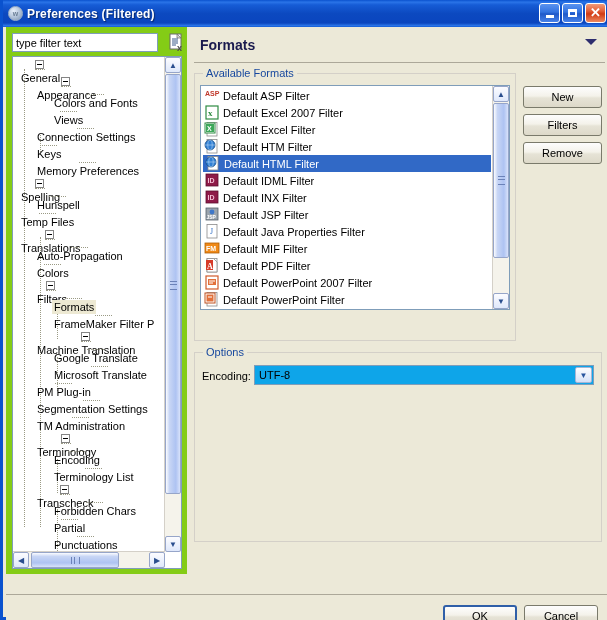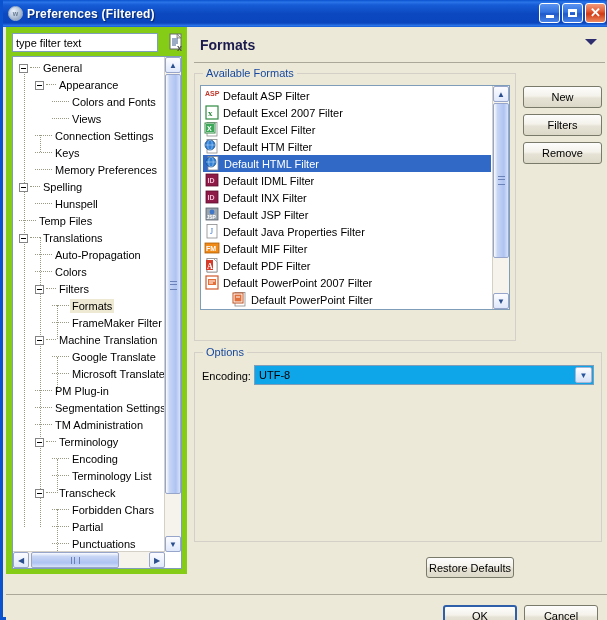--- a/index.html
+++ b/index.html
@@ -70,21 +70,21 @@
     position:absolute;left:156px;top:1px;width:18px;height:19px;
   }
   .treebox{
     position:absolute;left:6px;top:29px;width:170px;height:513px;
     box-sizing:border-box;background:#ffffff;border:1px solid #7F9DB9;
     overflow:hidden;
   }
   .treeinner{position:absolute;left:0;top:0;width:152px;height:495px;overflow:hidden;}
   .trow{
     position:absolute;height:16px;display:flex;align-items:center;
-    white-space:nowrap;font-size:11px;color:#000;
+    white-space:nowrap;font-size:11px;color:#000;flex-direction:column;
   }
   .trow .lbl{padding:0 2px;line-height:14px;}
   .trow.sel .lbl{background:#EDE9D3;border:0;}
   .expander{
     width:9px;height:9px;box-sizing:border-box;
     border:1px solid #848484;background:#fff;
     display:inline-block;position:relative;margin-right:2px;flex:0 0 auto;
   }
   .expander:after{
     content:"";position:absolute;left:1px;top:3px;width:5px;height:1px;background:#000;
@@ -493,21 +493,21 @@
             </div>
             <div class="lrow" style="top: 188px;">
               <span class="licon"><svg width="16" height="15" viewBox="0 0 16 15">
                   <rect x="2" y="1" width="12" height="13" fill="#ffffff" stroke="#D15A2B" stroke-width="1.2"></rect>
                   <rect x="4" y="4" width="8" height="6" fill="#E2703A"></rect>
                   <rect x="5" y="5.5" width="6" height="1" fill="#ffffff"></rect>
                   <rect x="5" y="7.5" width="4" height="1" fill="#ffffff"></rect>
                 </svg></span>
               <span>Default PowerPoint 2007 Filter</span>
             </div>
-            <div class="lrow" style="top: 205px; padding-left: 28px;">
+            <div class="lrow" style="top: 205px;">
               <span class="licon"><svg width="16" height="15" viewBox="0 0 16 15">
                   <rect x="3" y="0.5" width="10" height="13.5" fill="#ffffff" stroke="#8a8a8a" stroke-width="0.8"></rect>
                   <rect x="1" y="1" width="10" height="10" fill="#ffffff" stroke="#C0501F" stroke-width="1"></rect>
                   <rect x="2.5" y="2.5" width="7" height="7" fill="#E2703A"></rect>
                   <rect x="4" y="4.5" width="4" height="1" fill="#ffffff"></rect>
                 </svg></span>
               <span>Default PowerPoint Filter</span>
             </div>
           </div>
         <div class="vsb" style="bottom:0;">
@@ -525,21 +525,20 @@
 
       <div class="group" style="left:4px;top:325px;width:408px;height:190px;">
         <div class="group-title">Options</div>
       </div>
       <div class="lbl-static" style="left:12px;top:343px;">Encoding:</div>
       <div class="combo" style="left:64px;top:338px;width:340px;">
         <span>UTF-8</span>
         <div class="combo-arrow">▼</div>
       </div>
 
-      <div class="btn" style="left:236px;top:530px;width:88px;height:21px;">Restore Defaults</div>
     </div>
 
     <div class="bottom-sep"></div>
     <div class="footer">
       <div class="btn default" style="left:437px;top:10px;width:74px;height:22px;">OK</div>
       <div class="btn" style="left:518px;top:10px;width:74px;height:22px;">Cancel</div>
     </div>
 
   </div>
 </div>

